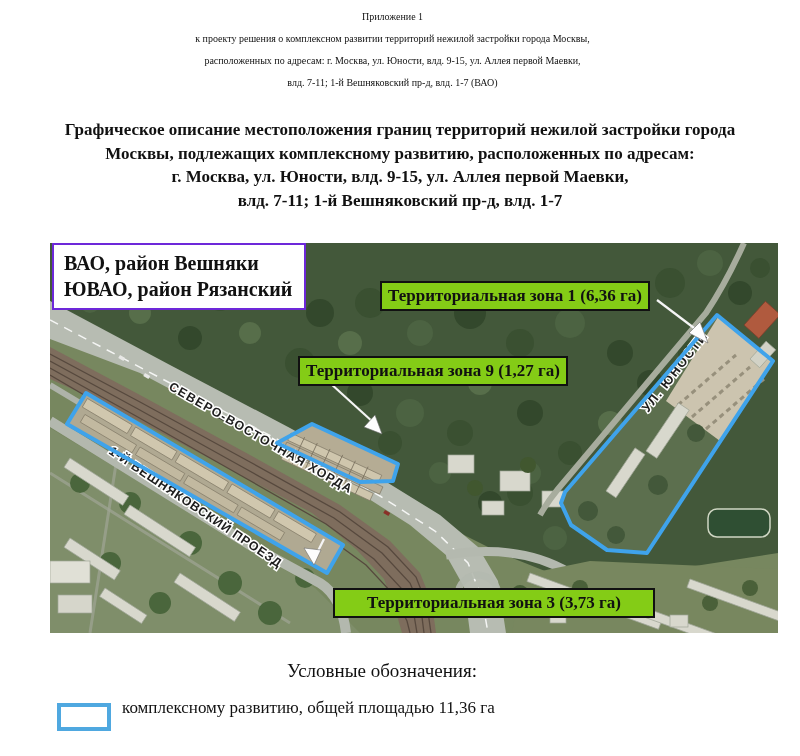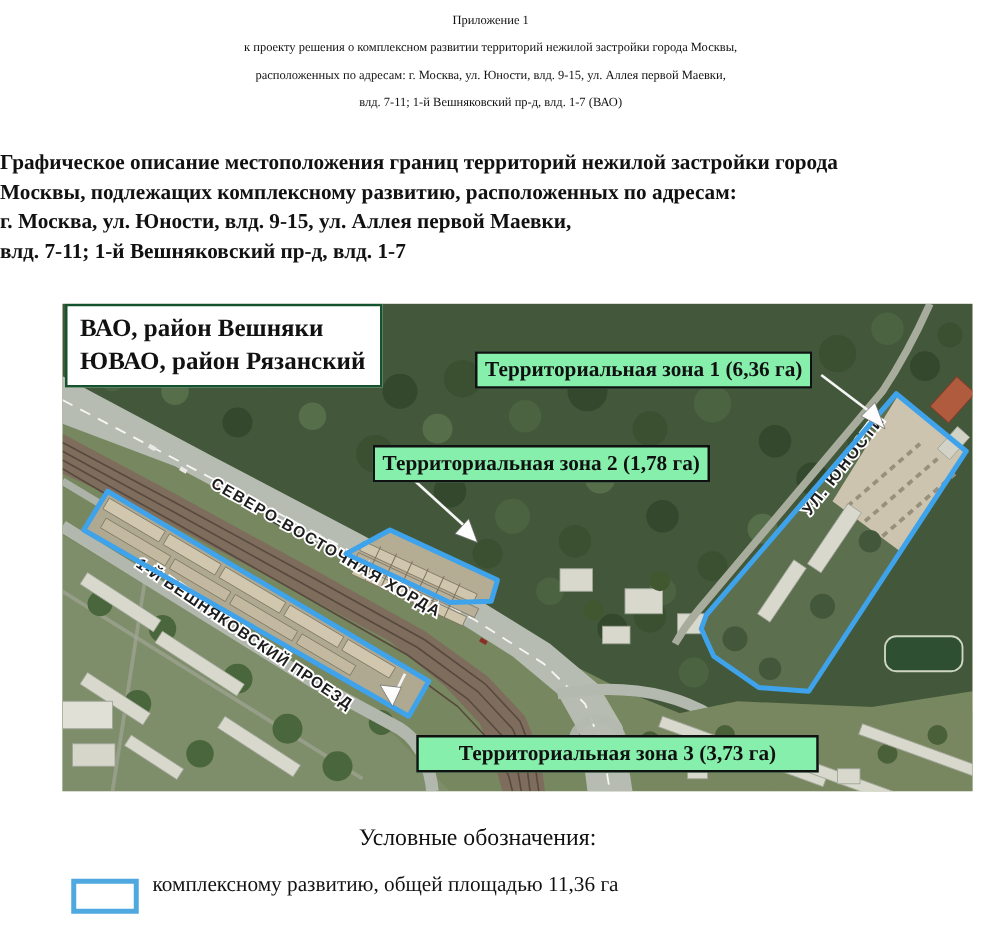--- a/index.html
+++ b/index.html
@@ -5,35 +5,35 @@
   html,body{margin:0;padding:0;}
   body{
     width:800px;height:756px;position:relative;background:#ffffff;
     font-family:"Liberation Serif", serif;color:#111;overflow:hidden;
   }
   .hdr{
     position:absolute;top:6px;left:0;width:785px;text-align:center;
     font-size:10px;line-height:22px;
   }
   .ttl{
-    position:absolute;top:118px;left:0;width:800px;text-align:left;
+    position:absolute;top:118px;left:0;width:800px;text-align:center;
     font-weight:bold;font-size:17px;line-height:23.5px;
   }
   .map{
     position:absolute;left:50px;top:243px;width:728px;height:390px;
     overflow:hidden;background:#77875f;
   }
   .map svg{position:absolute;left:0;top:0;}
   .map-label{
-    position:absolute;background:#86efac;border:2px solid #111;
+    position:absolute;background:#84cc16;border:2px solid #111;
     font-weight:bold;font-size:17px;line-height:1.2;text-align:center;
     padding:3px 4px;white-space:nowrap;box-sizing:border-box;
   }
   .vao-box{
-    position:absolute;left:2px;top:0;background:#fff;border:2px solid #14532d;
+    position:absolute;left:2px;top:0;background:#fff;border:2px solid #6d28d9;
     font-weight:bold;font-size:20px;line-height:1.3;padding:5px 12px 6px 10px;
     white-space:nowrap;
   }
   .legend-title{
     position:absolute;top:660px;left:0;width:764px;text-align:center;
     font-size:19px;
   }
   .legend-swatch{
     position:absolute;left:57px;top:703px;width:46px;height:20px;
     background:#fff;border:4px solid #4FA8E0;
@@ -264,21 +264,21 @@
       <polygon class="arrow-head" points="264,322 254,305 271,307"></polygon>
     </g>
   </svg>
 
   <div class="vao-box">
     <div>ВАО, район Вешняки</div>
     <div>ЮВАО, район Рязанский</div>
   </div>
 
   <div class="map-label" style="left:330px;top:38px;width:270px;">Территориальная зона 1 (6,36 га)</div>
-  <div class="map-label" style="left:248px;top:113px;width:270px;">Территориальная зона 2 (1,78 га)</div>
+  <div class="map-label" style="left:248px;top:113px;width:270px;">Территориальная зона 9 (1,27 га)</div>
   <div class="map-label" style="left:283px;top:345px;width:322px;">Территориальная зона 3 (3,73 га)</div>
 </div>
 
 <div class="legend-title">Условные обозначения:</div>
 <div class="legend-swatch" style="border-color: rgb(79, 168, 224);"></div>
 <div class="legend-text">
   <div>комплексному развитию, общей площадью 11,36 га</div>
 </div>
 
 </body></html>

